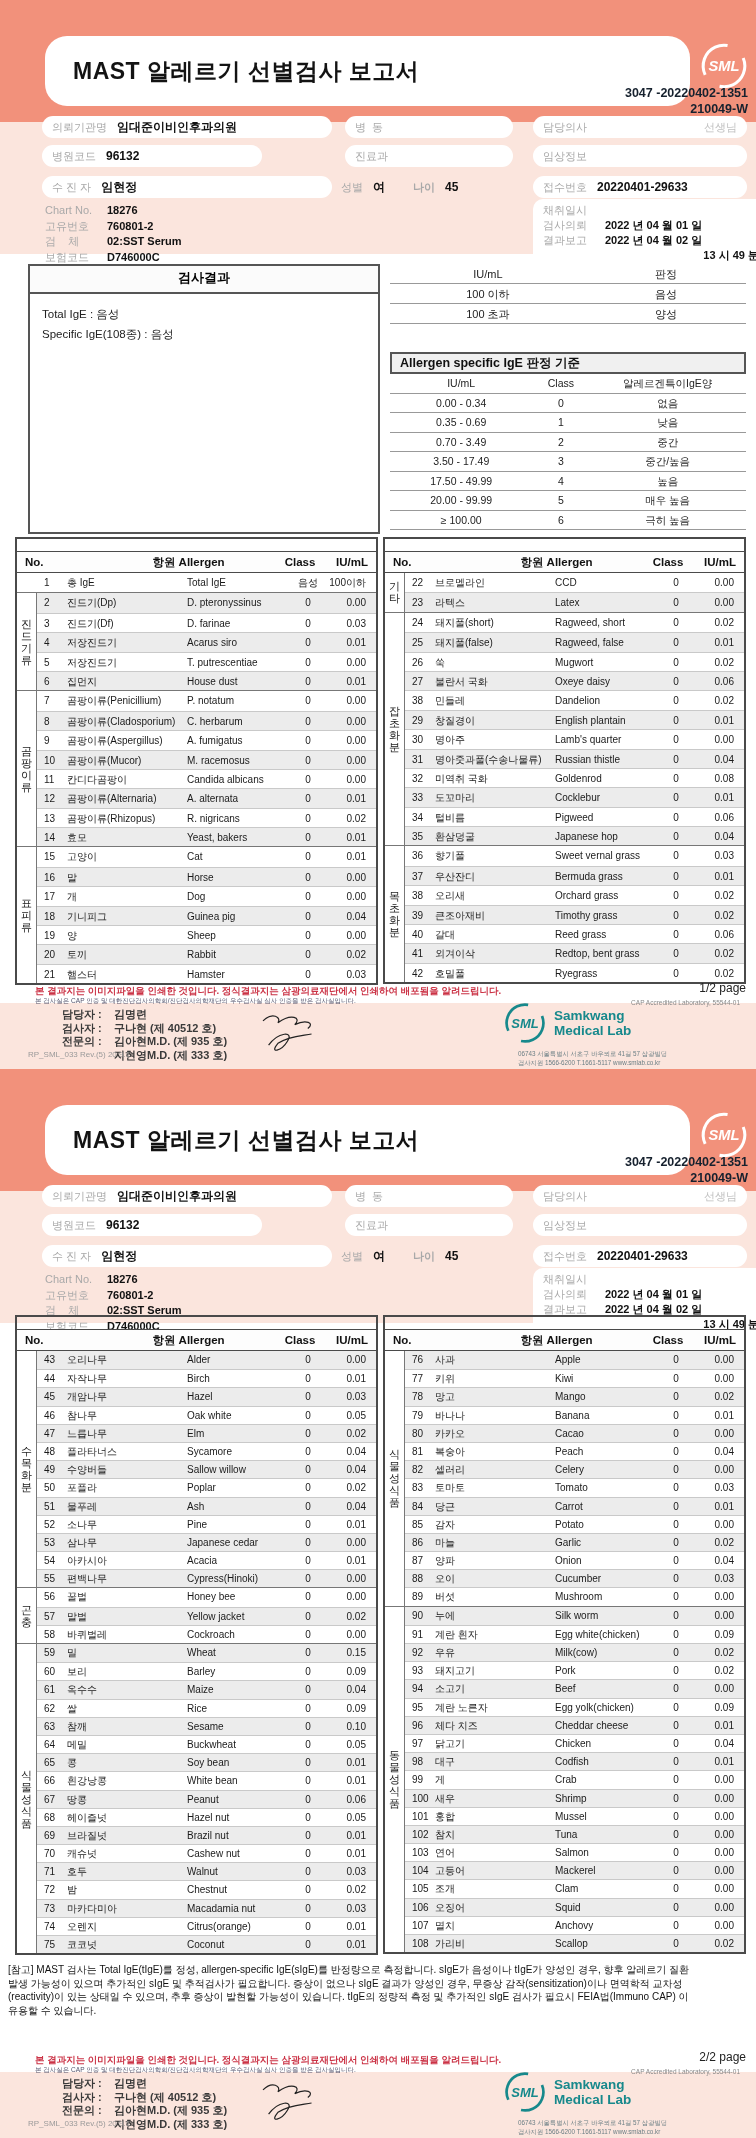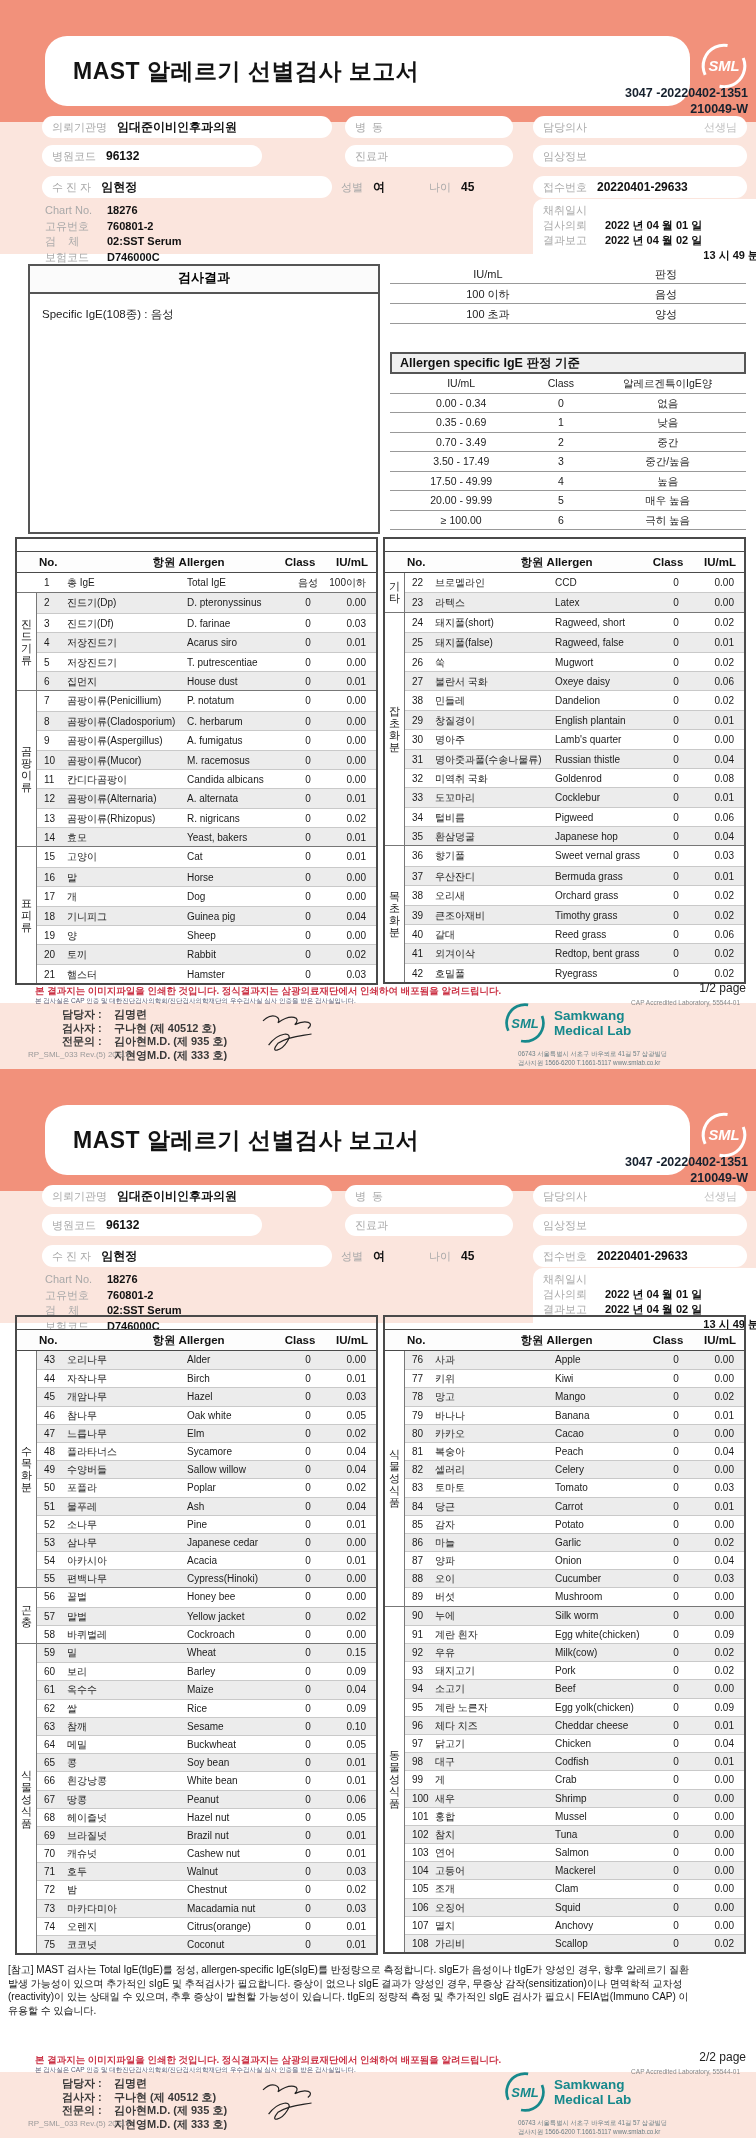--- a/index.html
+++ b/index.html
@@ -26,21 +26,21 @@
   .pill.nobg{background:transparent;}
   .flabel{color:#A9A9A9;margin-right:10px;white-space:pre;}
   .fval{color:#111;font-weight:bold;font-size:12px;}
   .fsuffix{color:#BFBFBF;margin-left:auto;}
   .f-org{left:42px;top:116px;width:290px}.f-ward{left:345px;top:116px;width:168px}
   .f-doctor{left:533px;top:116px;width:214px}
   .f-hosp{left:42px;top:145px;width:220px}.f-dept{left:345px;top:145px;width:168px}
   .f-clinical{left:533px;top:145px;width:214px}
   .f-patient{left:42px;top:176px;width:290px}.f-sexage{left:331px;top:176px;width:210px}
   .f-receipt{left:533px;top:176px;width:214px}
-  .agegap{margin-left:44px;}
+  .agegap{margin-left:28px;font-weight:bold;}
   .chartblock{position:absolute;left:45px;top:203px;font-size:11px;line-height:15.5px;}
   .cb-row{display:flex;}
   .cb-l{color:#A9A9A9;width:62px;white-space:pre;}
   .cb-v{color:#111;font-weight:bold;}
   .datebox{position:absolute;left:533px;top:199px;width:236px;background:#fff;border-radius:10px;
            padding:4px 10px;box-sizing:border-box;font-size:11px;line-height:15px;}
   .db-time{text-align:right;font-weight:bold;color:#111;}
   .resultbox{position:absolute;left:28px;top:264px;width:352px;height:270px;border:2px solid #555;
              box-sizing:border-box;background:#fff;}
   .rb-title{height:26px;line-height:24px;text-align:center;font-weight:bold;font-size:13px;
@@ -55,21 +55,21 @@
   .cr3{height:19.5px;line-height:19.5px;font-size:10.5px;}
   .cr2 span:nth-child(1){width:55%;text-align:center}.cr2 span:nth-child(2){width:45%;text-align:center}
   .cr3 span:nth-child(1){width:40%;text-align:center}.cr3 span:nth-child(2){width:16%;text-align:center}
   .cr3 span:nth-child(3){width:44%;text-align:center}
   .atable{position:absolute;width:363px;border:2px solid #4a4a4a;box-sizing:border-box;}
   #page1 .atable{top:537px}#page2 .atable{top:246px}
   .at-left{left:15px}.at-right{left:383px}
   .t-strip{height:12px;}
   .t-head{display:flex;height:20px;line-height:20px;border-top:1px solid #4a4a4a;border-bottom:1px solid #4a4a4a;
           font-weight:bold;font-size:11.5px;background:#fdfdfd;color:#111;}
-  .h-no{width:82px;padding-left:22px;box-sizing:border-box;}
+  .h-no{width:82px;padding-left:8px;box-sizing:border-box;}
   .h-al{flex:1;text-align:center}.h-cls{width:44px;text-align:center}
   .h-iu{width:54px;text-align:right;padding-right:8px;box-sizing:border-box;}
   .t-group{display:flex;}
   .t-group + .t-group{border-top:1px solid #777;}
   .t-glabel{width:20px;display:flex;flex-direction:column;align-items:center;justify-content:center;
             font-size:11px;line-height:12px;color:#222;border-right:1px solid #777;box-sizing:border-box;background:#fff;}
   .t-glabel.empty{border-right:none;}
   .t-rows{flex:1;display:flex;flex-direction:column;}
   .t-row{display:flex;font-size:10px;color:#1a1a1a;background:#fff;box-sizing:border-box;}
   #page1 .t-row{height:19.4px;line-height:19.4px;}
@@ -188,20 +188,21 @@
       <div class="cb-row">
           <span class="cb-l">결과보고</span>
           <span class="cb-v">2022 년 04 월 02 일</span>
         </div>
       <div class="db-time">13 시 49 분</div>
     </div>
 
     <div class="resultbox">
       <div class="rb-title">검사결과</div>
       <div class="rb-body">
+        <div>Total IgE : 음성</div>
         <div>Specific IgE(108종) : 음성</div>
       </div>
     </div>
 
     <div class="crit-total">
       <div id="critTotalRows">
           <div class="cr2">
             <span class="">IU/mL</span>
             <span class="">판정</span>
           </div>

